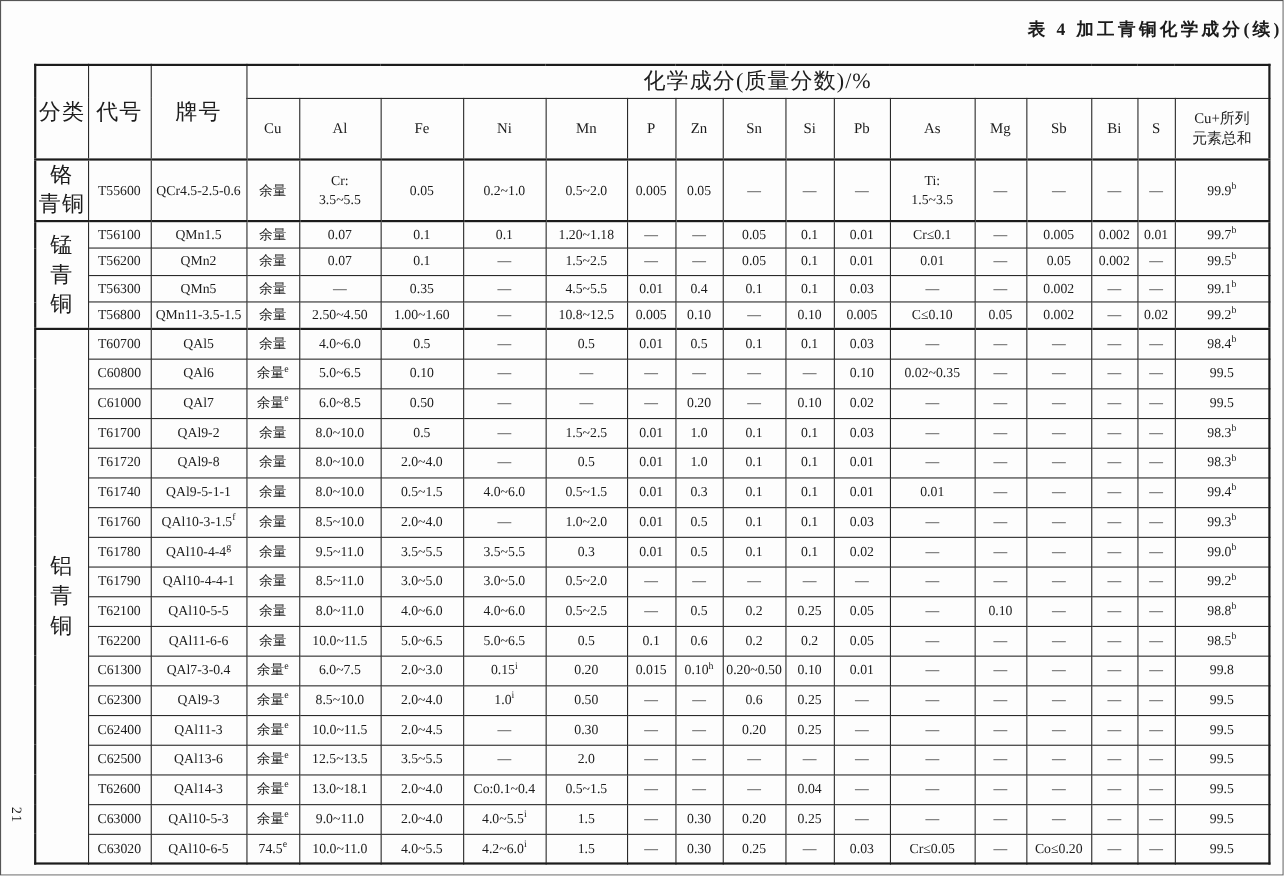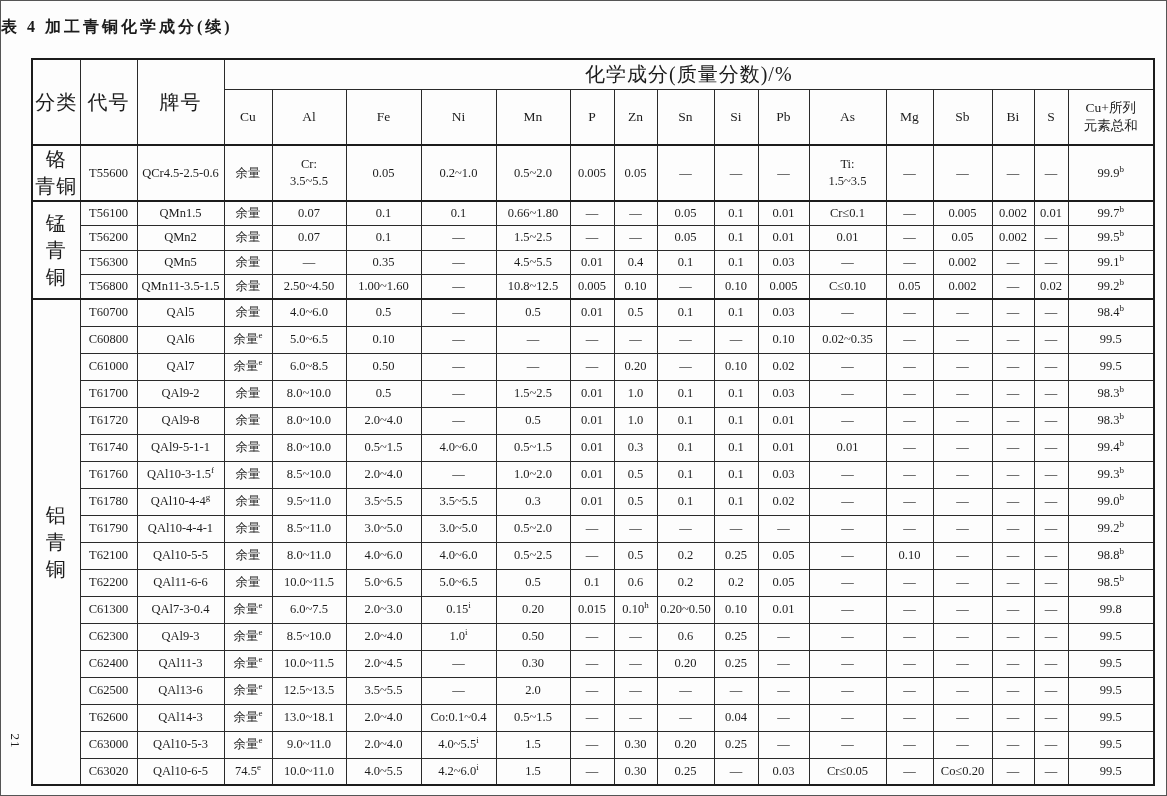--- a/index.html
+++ b/index.html
@@ -8,21 +8,21 @@
     width:1167px; height:796px;
     background:#fdfdfd;
     box-sizing:border-box;
     border:1px solid #555;
     overflow:hidden;
     font-family:"Liberation Serif","DejaVu Serif",serif;
     color:#1c1c1c;
   }
   .title {
     position:absolute; top:16px; left:0; width:100%;
-    text-align:left;
+    text-align:right;
     font-size:16px; font-weight:bold;
     letter-spacing:3px;
   }
   .page-num {
     position:absolute; left:6px; top:732px;
     font-size:13px;
     transform:rotate(90deg);
     transform-origin:center;
     letter-spacing:1px;
   }
@@ -137,21 +137,21 @@
         <tr class="g1 group-start">
           <td rowspan="4" class="cat">锰
 青
 铜</td>
           <td>T56100</td>
           <td>QMn1.5</td>
           <td>余量</td>
           <td>0.07</td>
           <td>0.1</td>
           <td>0.1</td>
-          <td>0.66~1.80</td>
+          <td>1.20~1.18</td>
           <td>—</td>
           <td>—</td>
           <td>0.05</td>
           <td>0.1</td>
           <td>0.01</td>
           <td>Cr≤0.1</td>
           <td>—</td>
           <td>0.005</td>
           <td>0.002</td>
           <td>0.01</td>

